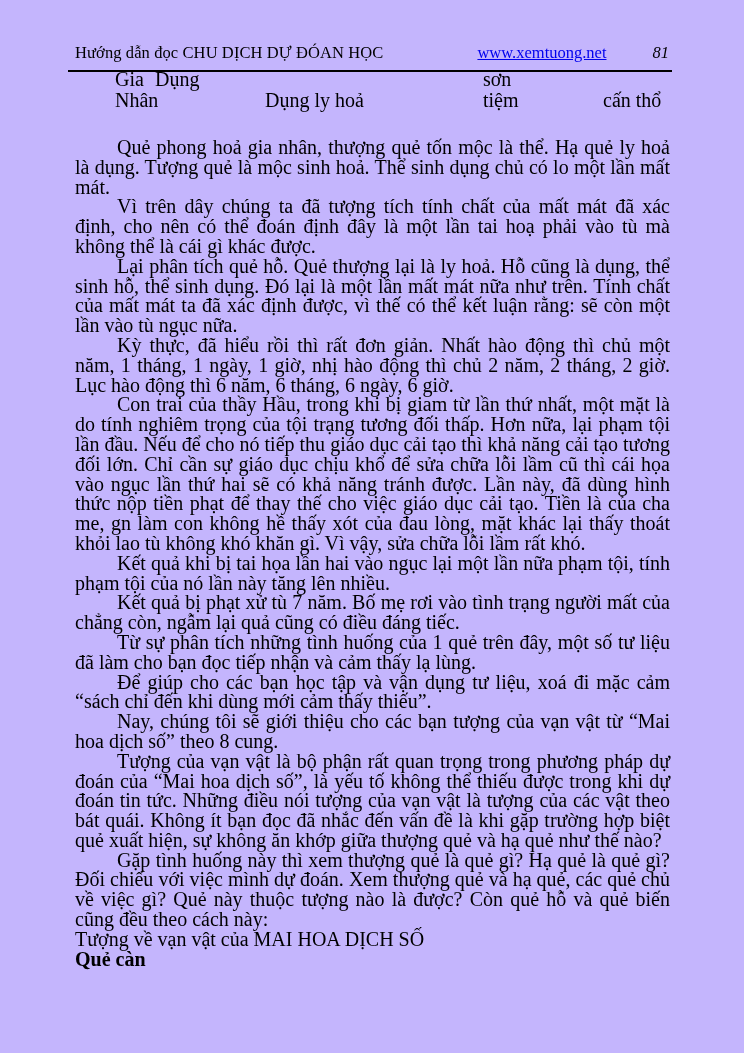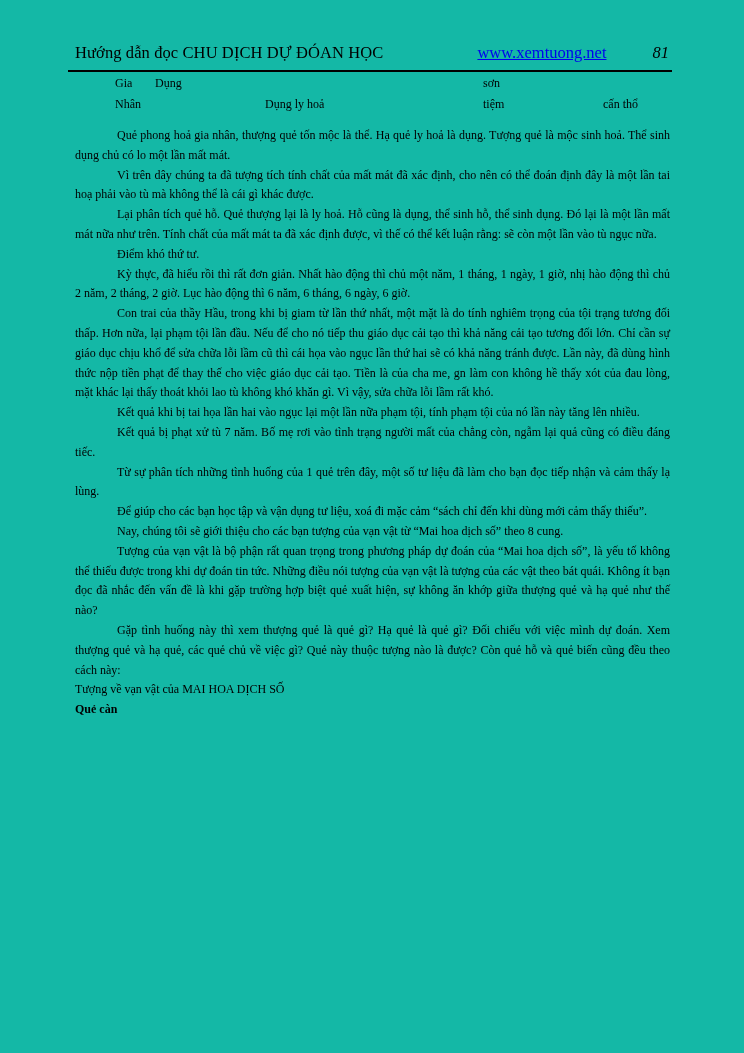--- a/index.html
+++ b/index.html
@@ -1,20 +1,20 @@
 <!DOCTYPE html>
 <html><head>
 <meta charset="utf-8">
 <style>
   html, body { margin: 0; padding: 0; background: #ffffff; }
   .page {
     position: relative;
     width: 744px;
     height: 1053px;
-    background: #14b8a6;
+    background: #c4b5fd;
     color: #000000;
     font-family: "Liberation Serif", "DejaVu Serif", serif;
     overflow: hidden;
   }
   .header {
     position: absolute;
     top: 43px;
     left: 75px;
     width: 594px;
     display: flex;
@@ -33,42 +33,42 @@
   .rule {
     position: absolute;
     top: 70px;
     left: 68px;
     width: 604px;
     height: 0;
     border-top: 2px solid #000000;
   }
   .diagram {
     position: absolute;
-    top: 76px;
+    top: 68px;
     left: 75px;
     width: 595px;
     height: 42px;
-    font-size: 12px;
+    font-size: 20px;
   }
   .diagram span { position: absolute; white-space: nowrap; }
   .d-r1 { top: 0; }
   .d-r2 { top: 21px; }
   .d-gia  { left: 40px; }
   .d-dung { left: 80px; }
   .d-son  { left: 408px; }
   .d-nhan { left: 40px; }
   .d-dlh  { left: 190px; }
   .d-tiem { left: 408px; }
   .d-cantho { left: 528px; }
   .bodytext {
     position: absolute;
-    top: 126px;
+    top: 138px;
     left: 75px;
     width: 595px;
-    font-size: 12px;
+    font-size: 20px;
     line-height: 19.8px;
     text-align: justify;
   }
   .bodytext p { margin: 0; text-indent: 42px; }
   .bodytext p.center { text-indent: 0; }
   .bodytext p.bold { font-weight: bold; }
 </style>
 </head>
 <body>
 
@@ -89,21 +89,20 @@
     <span class="d-r2 d-nhan">Nhân</span>
     <span class="d-r2 d-dlh">Dụng ly hoả</span>
     <span class="d-r2 d-tiem">tiệm</span>
     <span class="d-r2 d-cantho">cấn thổ</span>
   </div>
 
   <div class="bodytext">
     <p>Quẻ phong hoả gia nhân, thượng quẻ tốn mộc là thể. Hạ quẻ ly hoả là dụng. Tượng quẻ là mộc sinh hoả. Thể sinh dụng chủ có lo một lần mất mát.</p>
     <p>Vì trên dây chúng ta đã tượng tích tính chất của mất mát đã xác định, cho nên có thể đoán định đây là một lần tai hoạ phải vào tù mà không thể là cái gì khác được.</p>
     <p>Lại phân tích quẻ hỗ. Quẻ thượng lại là ly hoả. Hỗ cũng là dụng, thể sinh hỗ, thể sinh dụng. Đó lại là một lần mất mát nữa như trên. Tính chất của mất mát ta đã xác định được, vì thế có thể kết luận rằng: sẽ còn một lần vào tù ngục nữa.</p>
-    <p>Điểm khó thứ tư.</p>
     <p>Kỳ thực, đã hiểu rồi thì rất đơn giản. Nhất hào động thì chủ một năm, 1 tháng, 1 ngày, 1 giờ, nhị hào động thì chủ 2 năm, 2 tháng, 2 giờ. Lục hào động thì 6 năm, 6 tháng, 6 ngày, 6 giờ.</p>
     <p>Con trai của thầy Hầu, trong khi bị giam từ lần thứ nhất, một mặt là do tính nghiêm trọng của tội trạng tương đối thấp. Hơn nữa, lại phạm tội lần đầu. Nếu để cho nó tiếp thu giáo dục cải tạo thì khả năng cải tạo tương đối lớn. Chỉ cần sự giáo dục chịu khổ để sửa chữa lỗi lầm cũ thì cái họa vào ngục lần thứ hai sẽ có khả năng tránh được. Lần này, đã dùng hình thức nộp tiền phạt để thay thế cho việc giáo dục cải tạo. Tiền là của cha me, gn làm con không hề thấy xót của đau lòng, mặt khác lại thấy thoát khỏi lao tù không khó khăn gì. Vì vậy, sửa chữa lỗi lầm rất khó.</p>
     <p>Kết quả khi bị tai họa lần hai vào ngục lại một lần nữa phạm tội, tính phạm tội của nó lần này tăng lên nhiều.</p>
     <p>Kết quả bị phạt xử tù 7 năm. Bố mẹ rơi vào tình trạng người mất của chẳng còn, ngẫm lại quả cũng có điều đáng tiếc.</p>
     <p>Từ sự phân tích những tình huống của 1 quẻ trên đây, một số tư liệu đã làm cho bạn đọc tiếp nhận và cảm thấy lạ lùng.</p>
     <p>Để giúp cho các bạn học tập và vận dụng tư liệu, xoá đi mặc cảm “sách chỉ đến khi dùng mới cảm thấy thiếu”.</p>
     <p>Nay, chúng tôi sẽ giới thiệu cho các bạn tượng của vạn vật từ “Mai hoa dịch số” theo 8 cung.</p>
     <p>Tượng của vạn vật là bộ phận rất quan trọng trong phương pháp dự đoán của “Mai hoa dịch số”, là yếu tố không thể thiếu được trong khi dự đoán tin tức. Những điều nói tượng của vạn vật là tượng của các vật theo bát quái. Không ít bạn đọc đã nhắc đến vấn đề là khi gặp trường hợp biệt quẻ xuất hiện, sự không ăn khớp giữa thượng quẻ và hạ quẻ như thế nào?</p>
     <p>Gặp tình huống này thì xem thượng quẻ là quẻ gì? Hạ quẻ là quẻ gì? Đối chiếu với việc mình dự đoán. Xem thượng quẻ và hạ quẻ, các quẻ chủ về việc gì? Quẻ này thuộc tượng nào là được? Còn quẻ hỗ và quẻ biến cũng đều theo cách này:</p>
     <p class="center">Tượng về vạn vật của MAI HOA DỊCH SỐ</p>

